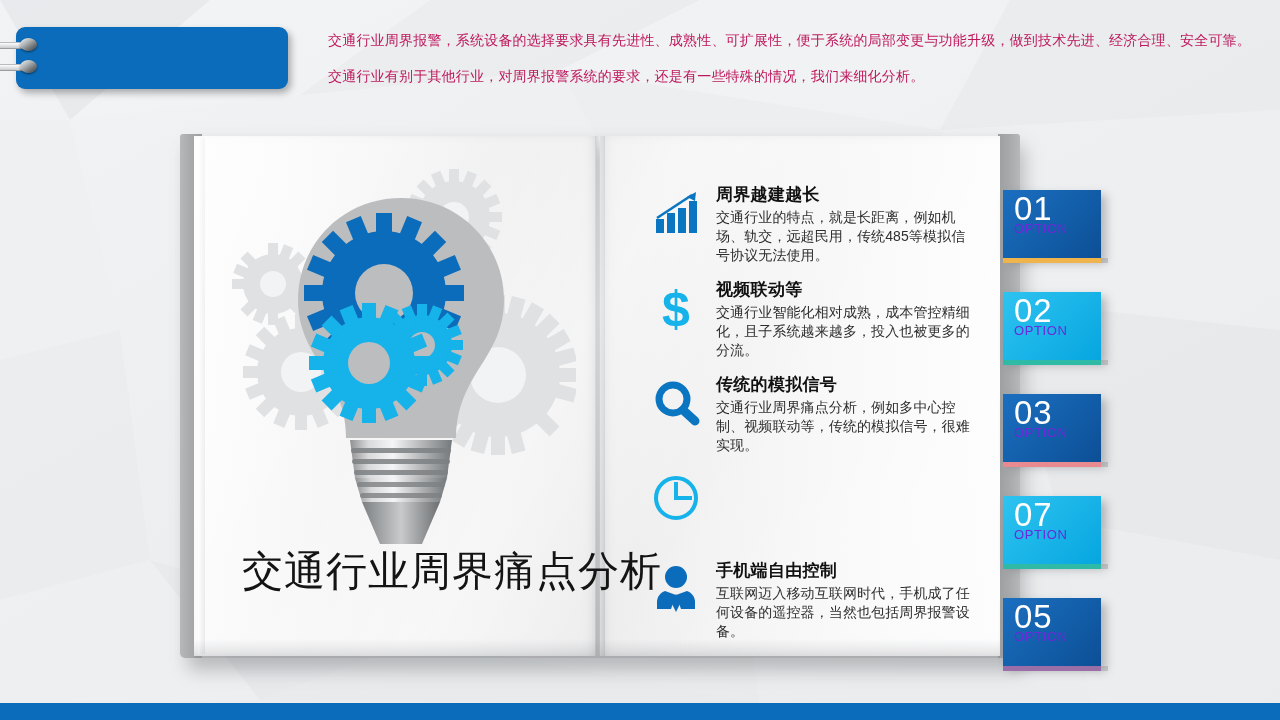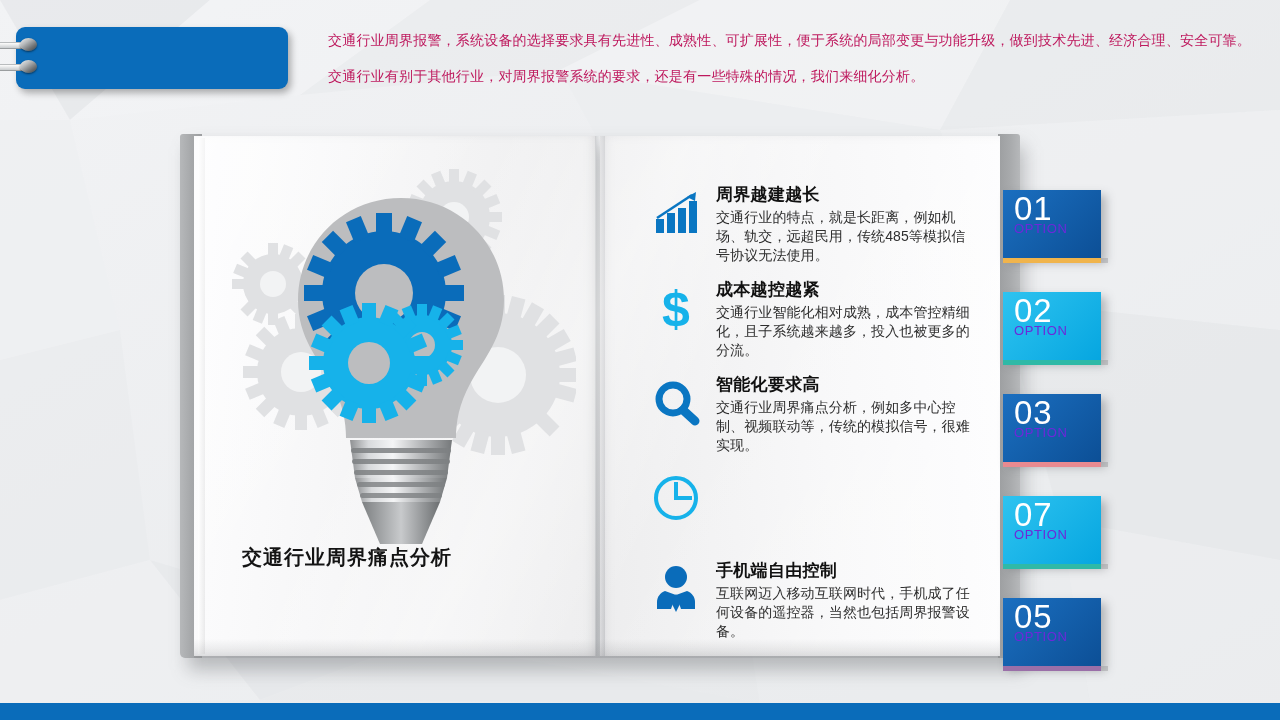--- a/index.html
+++ b/index.html
@@ -89,21 +89,21 @@
     background:linear-gradient(rgba(0,0,0,0),rgba(110,112,116,.20));
   }
 
   
   .bulb{position:absolute;left:46px;top:26px;width:350px;height:400px;}
   .bulb svg{display:block;}
 
   
   .book-title{
     position:absolute;left:62px;top:410px;width:330px;
-    font-size:20px;font-weight:bold;color:#141414;letter-spacing:1px;
+    font-size:41px;font-weight:normal;color:#141414;letter-spacing:1px;
     white-space:nowrap;
   }
 
   
   .list{position:absolute;left:468px;top:49px;width:330px;}
   .item{position:relative;min-height:78px;margin-bottom:13px;}
   .item .ico{
     position:absolute;left:0;top:2px;width:56px;height:56px;
     display:flex;align-items:center;justify-content:center;
   }
@@ -469,34 +469,34 @@
       </div>
     </div>
 
     <div class="item">
       <div class="ico">
         <svg width="50" height="50" viewBox="0 0 50 50">
           <text x="25" y="43" text-anchor="middle" font-family="'Liberation Sans',sans-serif" font-size="50" font-weight="bold" fill="#16b2ea">$</text>
         </svg>
       </div>
       <div class="body">
-        <h3>成本越控越紧</h3>
+        <h3>视频联动等</h3>
         <p>交通行业智能化相对成熟，成本管控精细化，且子系统越来越多，投入也被更多的分流。</p>
       </div>
     </div>
 
     <div class="item">
       <div class="ico">
         <svg width="50" height="50" viewBox="0 0 50 50">
           <circle cx="22" cy="21" r="14" fill="none" stroke="#0a76c2" stroke-width="7"></circle>
           <path d="M32,32 L44,43" stroke="#0a76c2" stroke-width="9" stroke-linecap="round"></path>
         </svg>
       </div>
       <div class="body">
-        <h3>智能化要求高</h3>
+        <h3>传统的模拟信号</h3>
         <p>交通行业周界痛点分析，例如多中心控制、视频联动等，传统的模拟信号，很难实现。</p>
       </div>
     </div>
 
     <div class="item">
       <div class="ico">
         <svg width="50" height="50" viewBox="0 0 50 50">
           <circle cx="25" cy="25" r="20" fill="none" stroke="#16b2ea" stroke-width="4"></circle>
           <path d="M25,11 L25,25 L39,25" fill="none" stroke="#16b2ea" stroke-width="4" stroke-linecap="square"></path>
         </svg>

